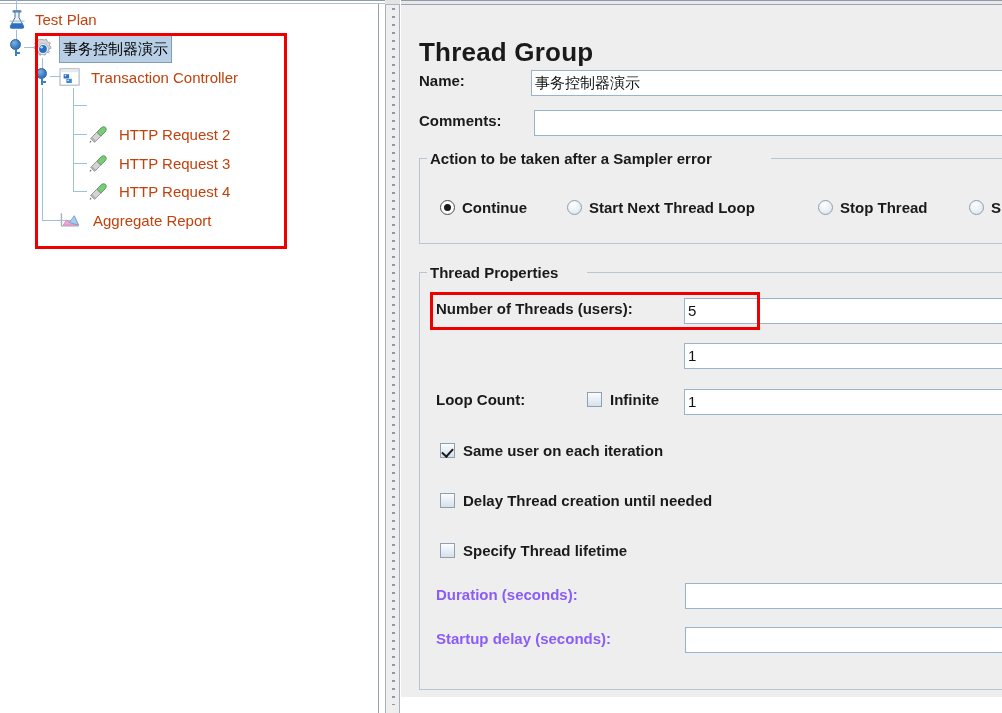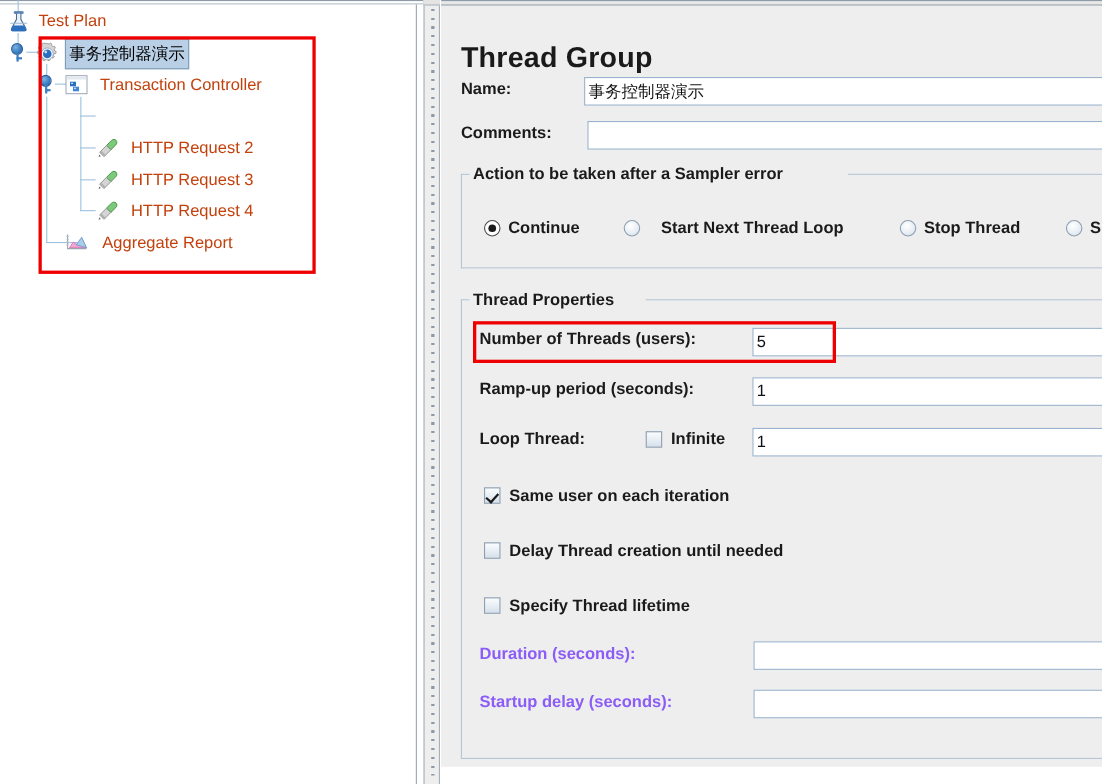--- a/index.html
+++ b/index.html
@@ -411,21 +411,21 @@
 
   <div class="group-box" style="left:18px; top:158px; width:598px; height:86px;"></div>
   <div class="group-top-left" style="left:18px; top:158px; width:8px;"></div>
   <div class="group-top-right" style="left:370px; top:158px; width:246px;"></div>
   <div class="group-title" style="left:26px; top:150px;">Action to be taken after a Sampler error</div>
 
   <div class="ctl-row" style="left:39px; top:199px;">
     <span class="radio checked"></span>
     <span class="ctl-label">Continue</span>
   </div>
-  <div class="ctl-row" style="left:166px; top:199px;gap:12px;">
+  <div class="ctl-row" style="left:166px; top:199px;">
     <span class="radio"></span>
     <span class="ctl-label">Start Next Thread Loop</span>
   </div>
   <div class="ctl-row" style="left:417px; top:199px;">
     <span class="radio"></span>
     <span class="ctl-label">Stop Thread</span>
   </div>
   <div class="ctl-row" style="left:568px; top:199px;">
     <span class="radio"></span>
     <span class="ctl-label">S</span>
@@ -434,27 +434,24 @@
   <div class="group-box" style="left:18px; top:272px; width:598px; height:418px;"></div>
   <div class="group-top-left" style="left:18px; top:272px; width:8px;"></div>
   <div class="group-top-right" style="left:186px; top:272px; width:430px;"></div>
   <div class="group-title" style="left:26px; top:264px;text-align:center;">Thread Properties</div>
 
   <div class="field-row" style="left:35px; top:300px;">
     <span class="field-label">Number of Threads (users):</span>
   </div>
   <input class="jtextfield" type="text" style="position: absolute; left: 283px; top: 298px; width: 600px;" value="5">
 
-  <div class="field-row" style="left:35px; top:345px;">
-    <span class="field-label">Ramp-up period (seconds):</span>
-  </div>
   <input class="jtextfield" type="text" style="position: absolute; left: 283px; top: 343px; width: 600px;" value="1">
 
   <div class="field-row" style="left:35px; top:391px;">
-    <span class="field-label">Loop Thread:</span>
+    <span class="field-label">Loop Count:</span>
   </div>
   <div class="ctl-row" style="left:186px; top:391px;">
     <span class="checkbox"></span>
     <span class="ctl-label">Infinite</span>
   </div>
   <input class="jtextfield" type="text" style="position: absolute; left: 283px; top: 389px; width: 600px;" value="1">
 
   <div class="ctl-row" style="left:39px; top:442px;">
     <span class="checkbox checked"></span>
     <span class="ctl-label">Same user on each iteration</span>

